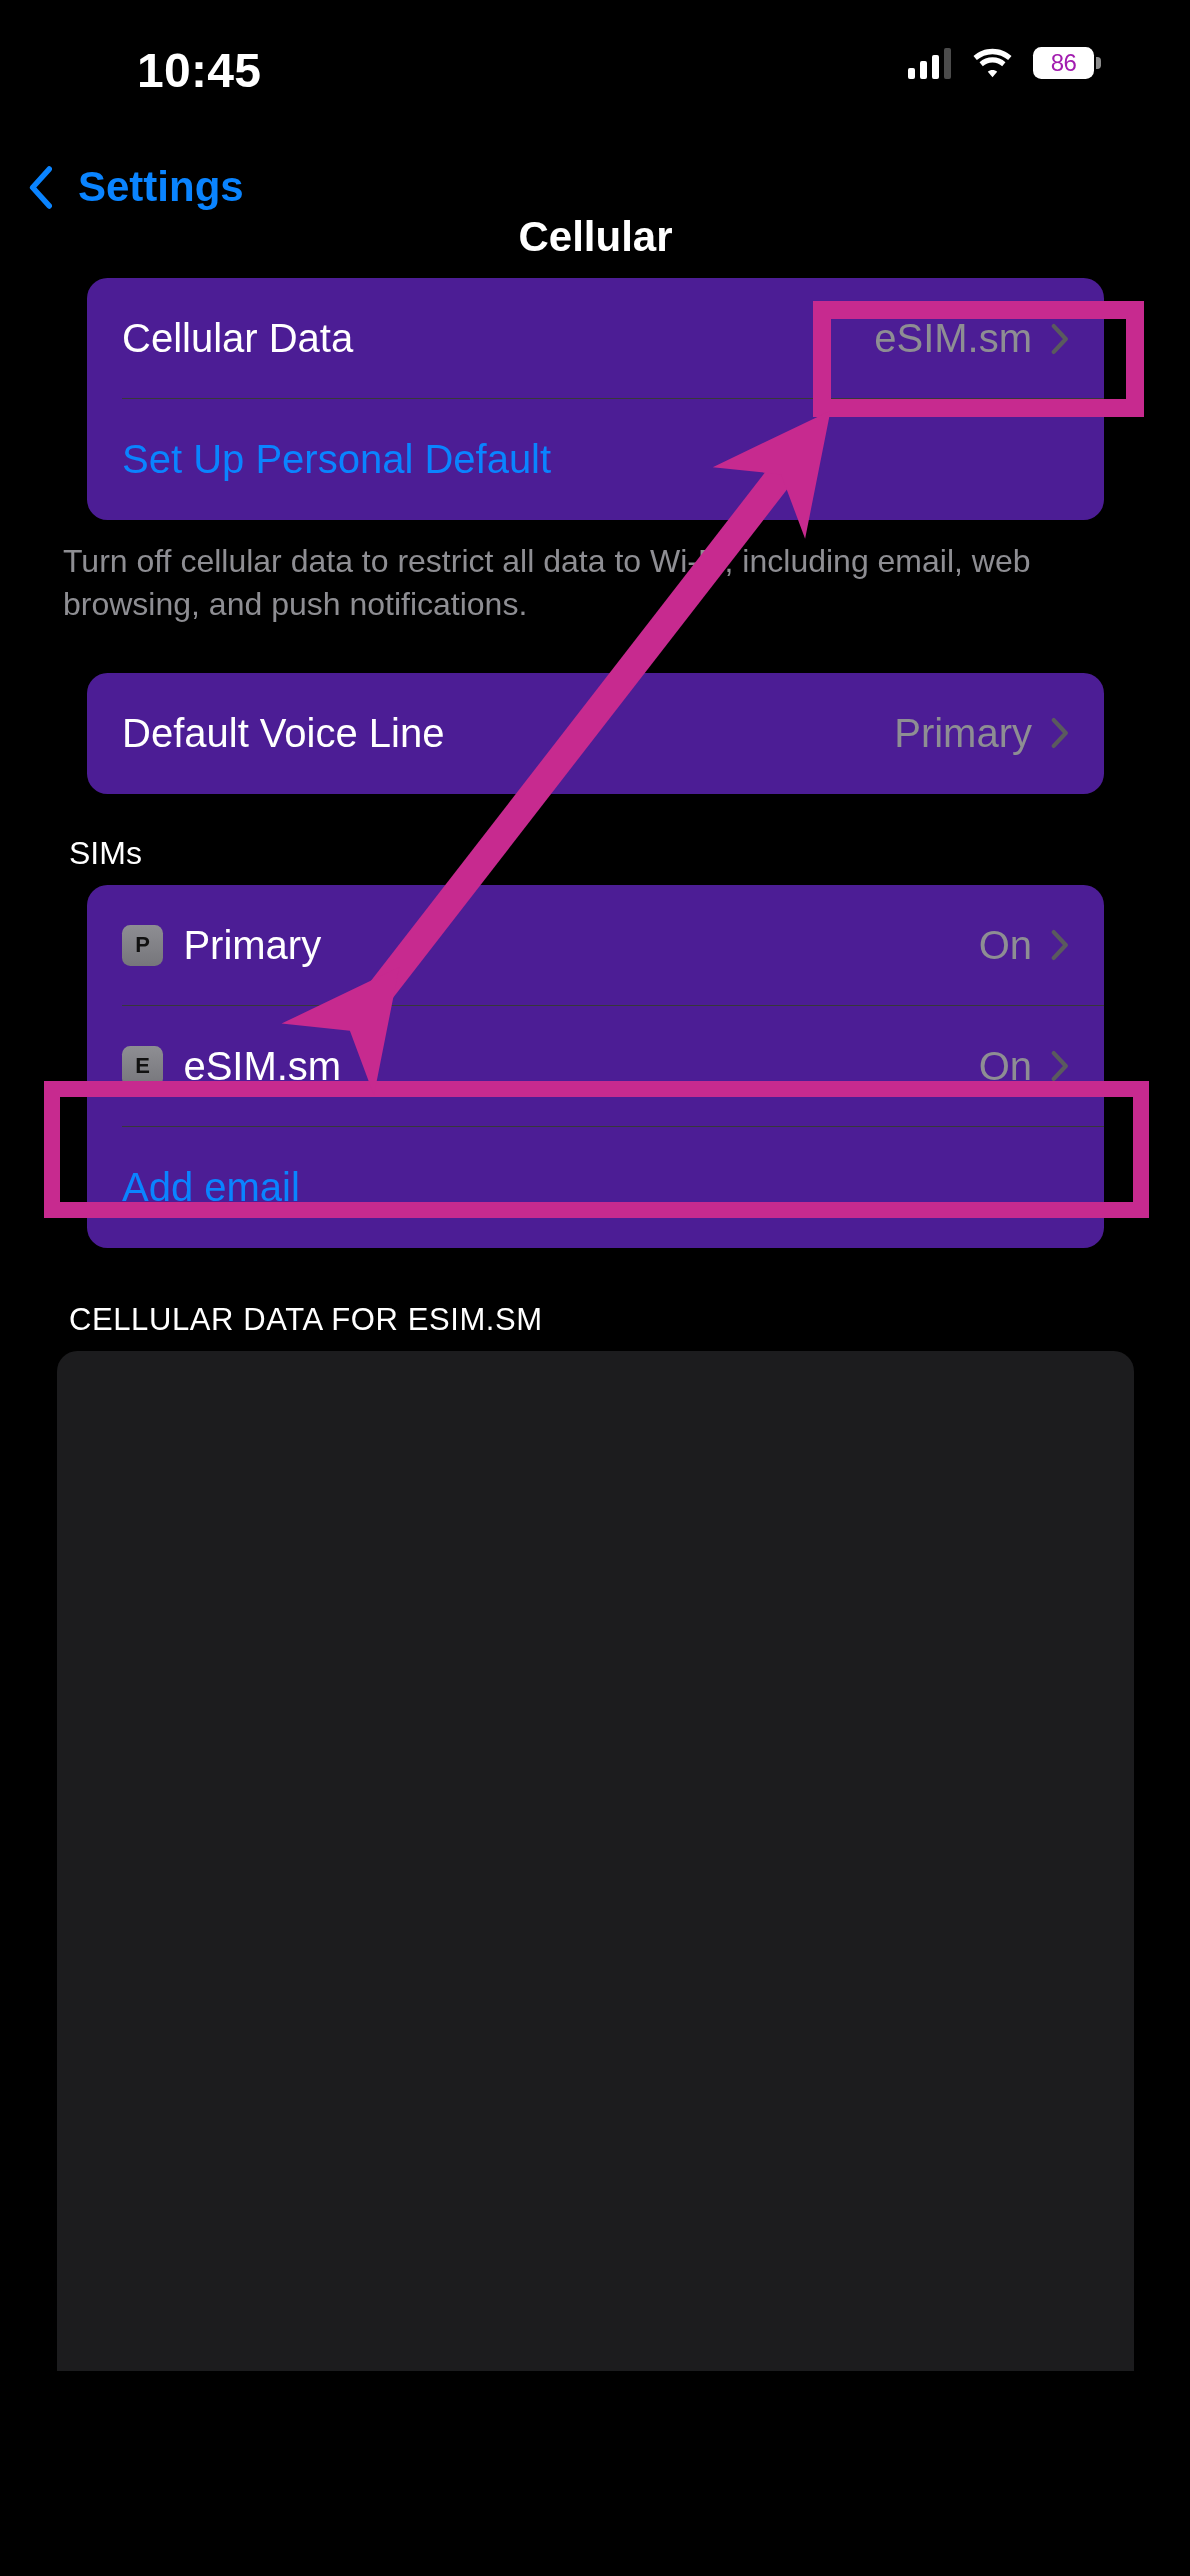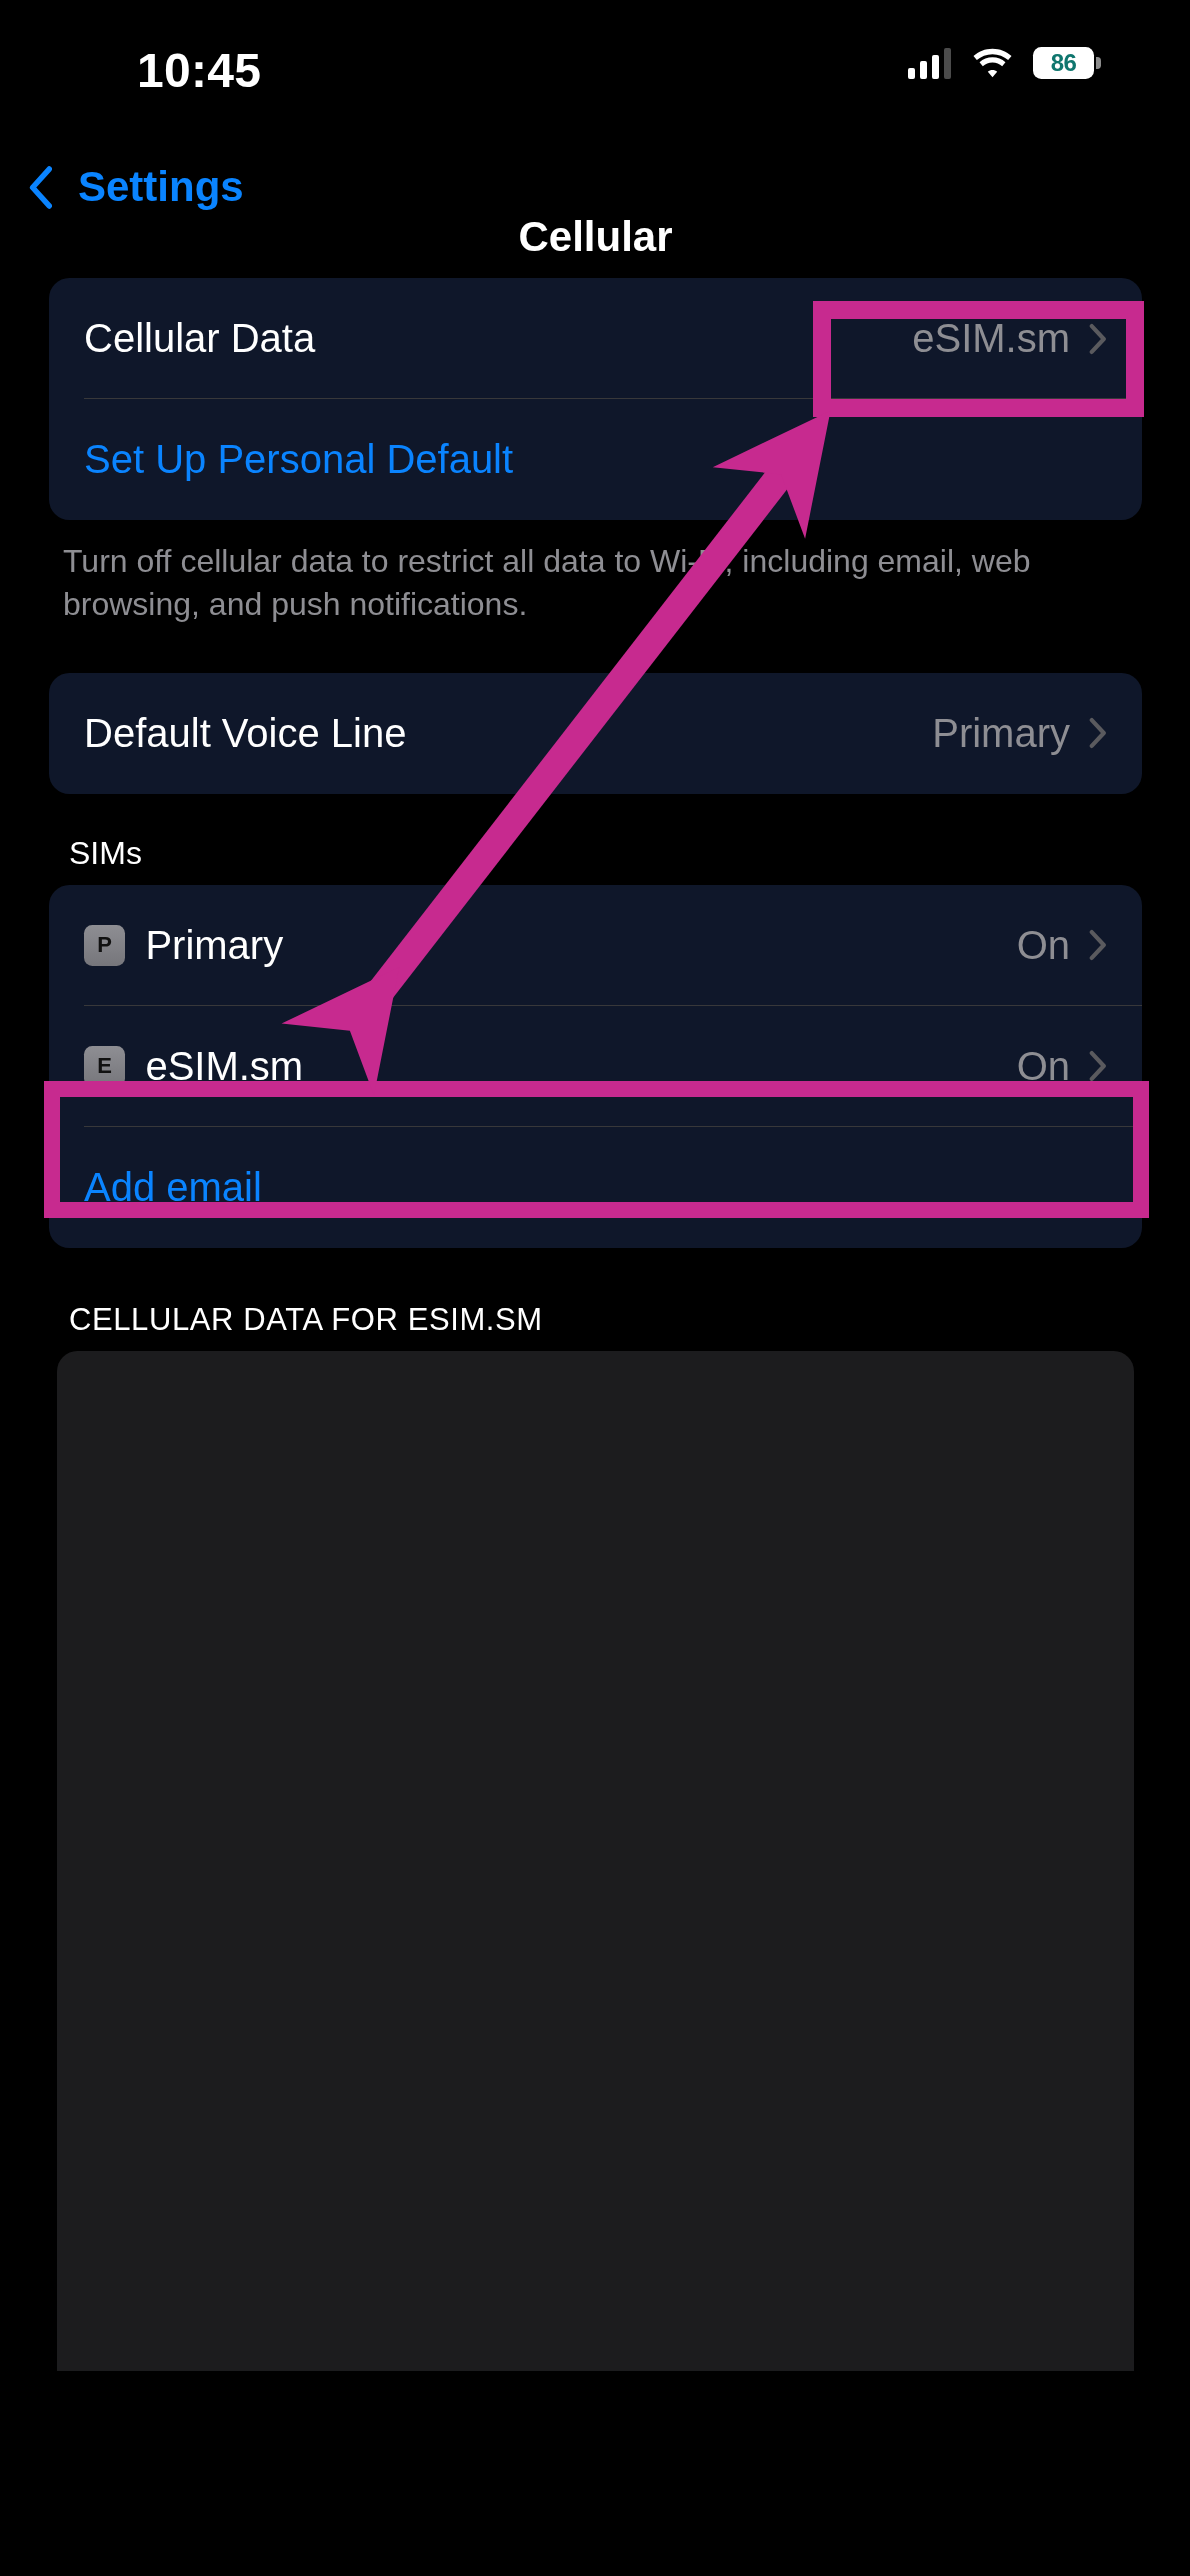--- a/index.html
+++ b/index.html
@@ -30,21 +30,21 @@
   .sig i:nth-child(2){ height:17.6px; }
   .sig i:nth-child(3){ height:24px; }
   .sig i:nth-child(4){ height:31px; background:#4b4b4b; }
   .wifi { position:relative; width:41px; height:32px; }
   .wifi svg { display:block; }
   .batt {
     position:relative; width:61px; height:32px;
     background:#fff; border-radius:8.3px;
     display:flex; align-items:center; justify-content:center;
   }
-  .batt span { font-size:24px; font-weight:700; color:#0f766e; letter-spacing:-0.5px; }
+  .batt span { font-size:24px; font-weight:400; color:#a21caf; letter-spacing:-0.5px; }
   .batt::after {
     content:""; position:absolute; right:-7.4px; top:10.2px;
     width:5.6px; height:12px; background:#fff;
     border-radius:0 3.7px 3.7px 0; opacity:.55;
   }
 
   
   .navbar { position:absolute; top:150px; left:0; width:1191px; height:102px; }
   .nav-back {
     position:absolute; left:28px; top:13px;
@@ -53,21 +53,21 @@
   }
   .nav-back .chev { display:block; width:24px; height:43px; }
   .nav-title {
     position:absolute; left:0; top:18.5px; width:1191px; text-align:center;
     color:#fff; font-size:42px; font-weight:600;margin-top:44px;
   }
 
   
   .content { position:absolute; top:278px; left:0; width:1191px; }
   .group {
-    margin:0 49px; background:#0f172a; border-radius:20.4px; overflow:hidden;
+    margin:0 87px; background:#4c1d95; border-radius:20.4px; overflow:hidden;
   }
   .row {
     position:relative; display:flex; align-items:center;
     height:121px; padding:0 35px;
   }
   .row .sep {
     position:absolute; left:35px; right:0; bottom:0; height:0.9px; background:#38383A;
   }
   .row .label { color:#fff; font-size:40px; font-weight:400; flex:1; }
   .row .label.link { color:#0A84FF; }

